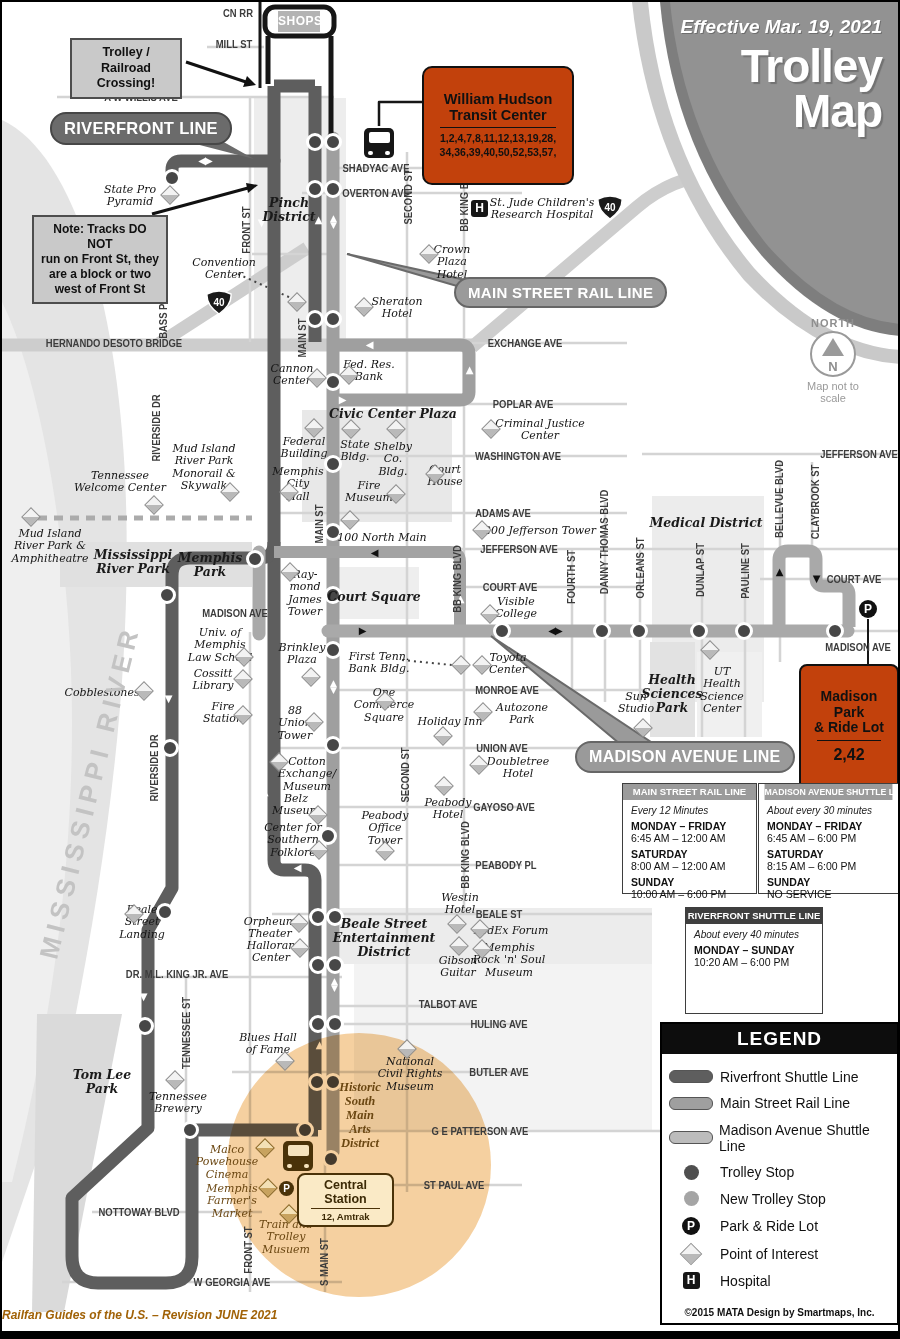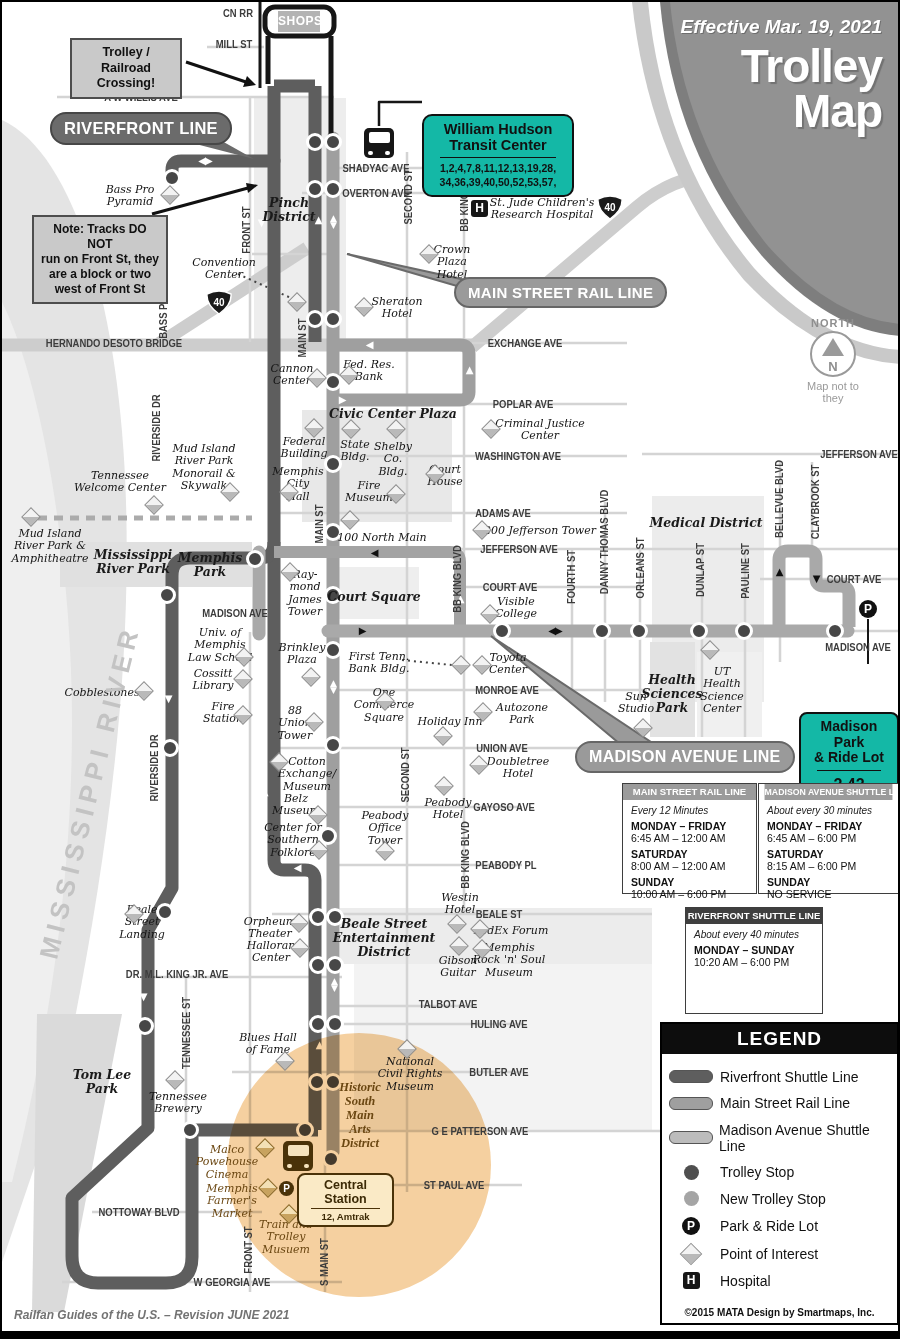--- a/index.html
+++ b/index.html
@@ -29,21 +29,21 @@
   #riverlabel{position:absolute;left:88px;top:790px;transform:translate(-50%,-50%) rotate(-76deg);
     font:700 26px "Liberation Sans",sans-serif;color:#c3c3c3;letter-spacing:6px;white-space:nowrap;z-index:4;}
   #title{right:16px;top:14px;text-align:right;color:#fff;}
   #title .eff{font:italic 700 19px "Liberation Sans",sans-serif;text-shadow:1px 1px 0 rgba(0,0,0,.25);margin-bottom:6px;}
   #title .big{font:700 46px/0.98 "Liberation Sans",sans-serif;letter-spacing:-1px;text-shadow:2px 2px 1px rgba(0,0,0,.22);}
   .gbox{background:#c9c9c9;border:2px solid #4d4d4d;color:#101010;font:700 12.5px/1.25 "Liberation Sans",sans-serif;
     text-align:center;padding:5px 6px;white-space:pre-line;}
   .pill{background:#9a9a9a;border:2px solid #666;border-radius:16px;color:#fff;
     font:700 15px/1 "Liberation Sans",sans-serif;padding:6px 12px;white-space:nowrap;letter-spacing:.3px;}
   .pill.dark{background:#6b6b6b;border-color:#474747;font-size:16.5px;}
-  .wbox{background:#14b8a6;border:2.5px solid #111;border-radius:10px;text-align:center;padding:5px 6px;margin-top:48px;}
+  .wbox{background:#c2410c;border:2.5px solid #111;border-radius:10px;text-align:center;padding:23px 6px;}
   .wbox .t{font:700 14.5px/1.12 "Liberation Sans",sans-serif;white-space:pre-line;color:#111;}
   .wbox hr{border:none;border-top:1.5px solid #111;margin:4px 10px;}
   .wbox .r{font:700 10.5px/1.3 "Liberation Sans",sans-serif;white-space:pre-line;color:#111;}
   #cs-box{background:#faeac6;border:2px solid #4a3208;border-radius:8px;text-align:center;padding:3px 6px;}
   #cs-box .t{font:700 12.5px "Liberation Sans",sans-serif;color:#3c2a06;}
   #cs-box hr{border:none;border-top:1.5px solid #4a3208;margin:2px 6px;}
   #cs-box .s{font:700 9.5px "Liberation Sans",sans-serif;color:#3c2a06;}
   .shops{background:#b3b3b3;color:#fff;font:700 12px/21px "Liberation Sans",sans-serif;text-align:center;letter-spacing:.5px;}
   .pcirc{border-radius:50%;background:#111;color:#fff;font:700 12px/18px "Liberation Sans",sans-serif;text-align:center;width:18px;height:18px;}
   .pcirc.pbrown{background:#4a3208;width:15px;height:15px;font:700 10px/15px "Liberation Sans",sans-serif;}
@@ -73,21 +73,21 @@
   .ldia{width:14px;height:14px;border:1.5px solid #8f8f8f;background:linear-gradient(135deg,#f3f3f3 48%,#b9b9b9 52%);transform:rotate(45deg);}
   #legend .cpy{font:700 10px "Liberation Sans",sans-serif;text-align:center;color:#111;padding:3px 0 5px;}
   
   #compass{left:794px;top:315px;width:74px;text-align:center;color:#8f8f8f;}
   #compass .nl{font:700 11px "Liberation Sans",sans-serif;letter-spacing:1px;}
   #compass .circ{width:42px;height:42px;border:2.5px solid #9a9a9a;border-radius:50%;margin:2px auto;background:#fff;position:relative;}
   #compass .tri{position:absolute;left:50%;top:5px;transform:translateX(-50%);width:0;height:0;
     border-left:11px solid transparent;border-right:11px solid transparent;border-bottom:18px solid #9a9a9a;}
   #compass .nn{position:absolute;left:50%;bottom:1px;transform:translateX(-50%);font:700 13px "Liberation Sans",sans-serif;color:#8f8f8f;}
   #compass .ns{font:11px "Liberation Sans",sans-serif;color:#9a9a9a;margin-top:3px;}
-  #footer{left:12px;top:1306px;font:italic 700 12px "Liberation Sans",sans-serif;color:#737373;}
+  #footer{left:0;top:1306px;font:italic 700 12px "Liberation Sans",sans-serif;color:#a16207;}
   #bbar{left:0;top:1329px;width:900px;height:10px;background:#000;}
 </style>
 </head>
 <body>
 
 <div id="canvas">
 
   <svg id="base" width="900" height="1339" viewBox="0 0 900 1339">
 
     <path d="M0,118 C70,150 118,300 124,500 C130,700 98,900 58,1090 L0,1260 Z" fill="#e4e4e4"></path>
@@ -281,21 +281,21 @@
       <div class="dist" style="left: 382px; top: 936px;">Beale Street
 Entertainment
 District</div>
       <div class="dist" style="left: 100px; top: 1080px;">Tom Lee
 Park</div>
       <div class="dist brown" style="left: 358px; top: 1113px; font-family: Liberation Serif, serif;">Historic
 South
 Main
 Arts
 District</div>
-      <div class="poi" style="left: 128px; top: 194px;">Bass Pro
+      <div class="poi" style="left: 128px; top: 194px;">State Pro
 Pyramid</div>
       <div class="poi" style="left: 118px; top: 480px;">Tennessee
 Welcome Center</div>
       <div class="poi" style="left: 202px; top: 466px;">Mud Island
 River Park
 Monorail &amp;
 Skywalk</div>
       <div class="poi" style="left: 48px; top: 544px;">Mud Island
 River Park &amp;
 Amphitheatre</div>
@@ -508,21 +508,21 @@
       <path d="M3,5 Q15,-1 27,5 Q28,16 15,25 Q2,16 3,5Z" fill="#1b1b1b" stroke="#fff" stroke-width="1.5"></path>
       <text x="15" y="17" fill="#fff" font-size="10" font-weight="bold" text-anchor="middle">40</text>
     </svg>
 
     <div class="abox" id="compass">
       <div class="nl">NORTH</div>
       <div class="circ">
         <div class="tri"></div>
         <div class="nn">N</div>
       </div>
-      <div class="ns">Map not to they</div>
+      <div class="ns">Map not to scale</div>
     </div>
 
     <div class="abox pcirc" style="left:857px;top:598px;">P</div>
     <div class="abox wbox" style="left:797px;top:662px;width:100px;border-width:2px;border-radius:8px;">
       <div class="t" style="font-size:14px;">Madison Park
 &amp; Ride Lot</div>
       <hr>
       <div class="r" style="font-size:16px;">2,42</div>
     </div>
 

